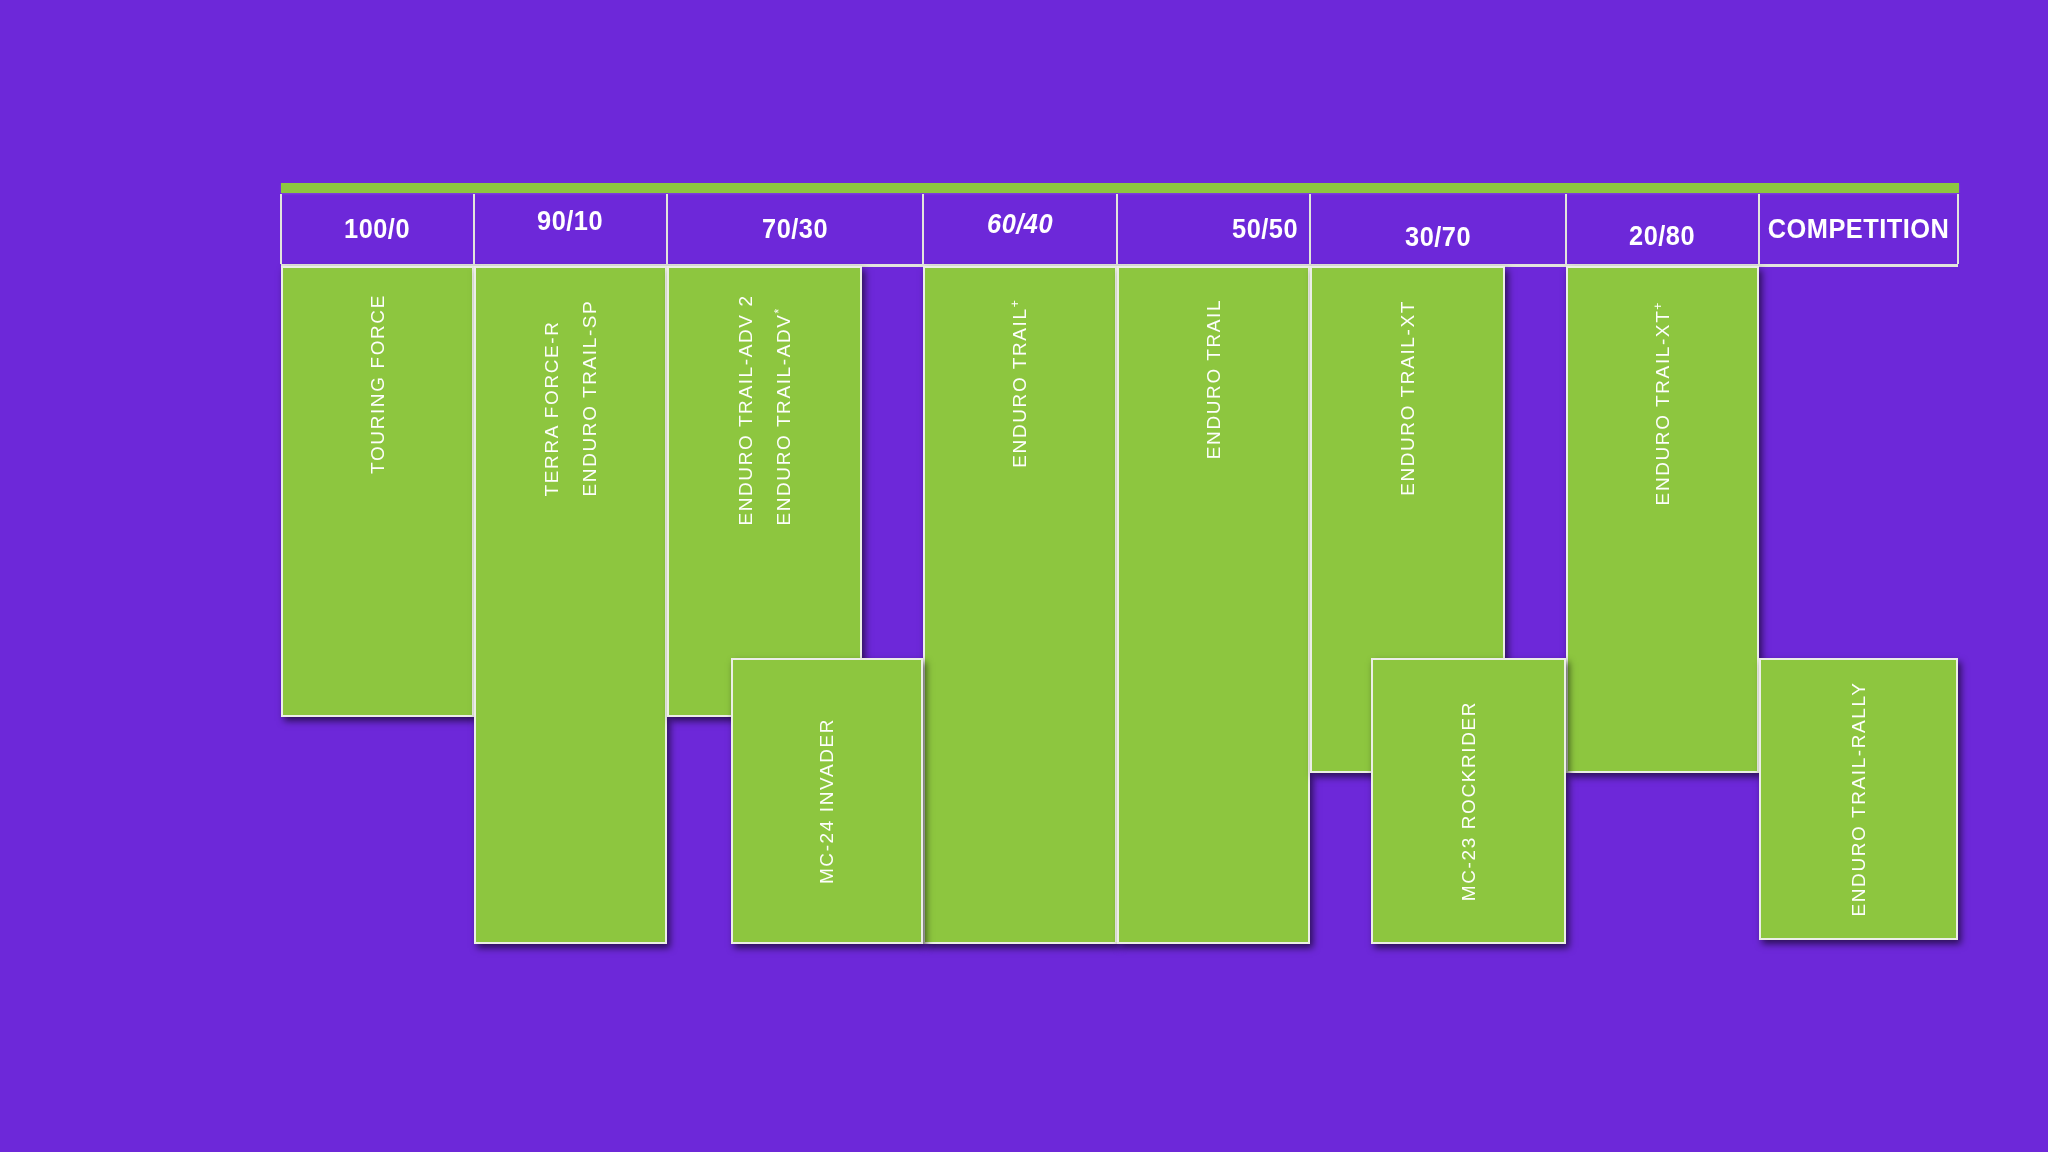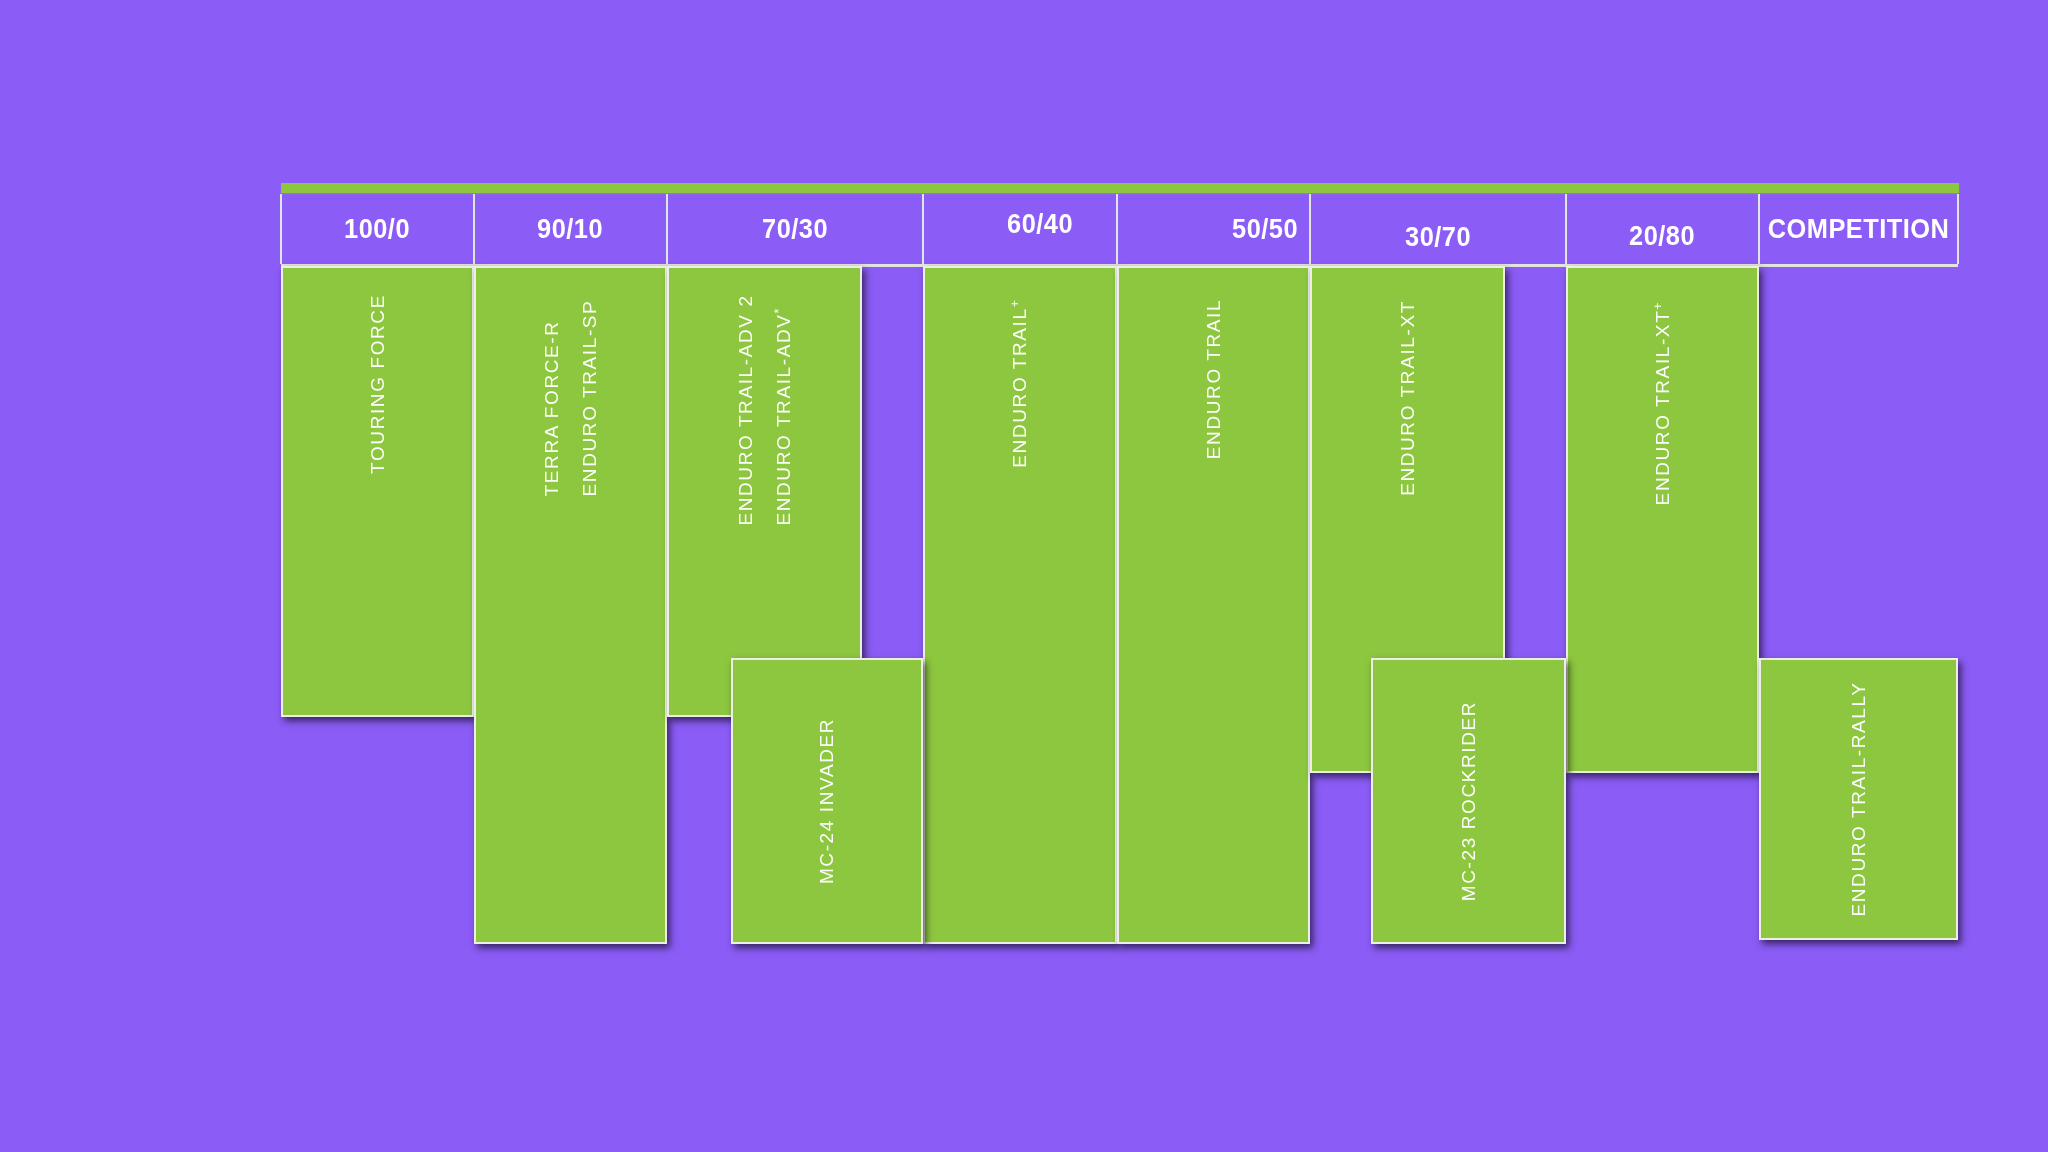--- a/index.html
+++ b/index.html
@@ -62,33 +62,33 @@
   .lbl-line sup {
     font-size: 12px;
     letter-spacing: 0;
     vertical-align: super;
     line-height: 0;
   }
 </style>
 </head>
 <body>
 
-<div id="chart-root" style="background: #8b5cf6;">
+<div id="chart-root" style="background: #6d28d9;">
   <div id="top-rule" style="left: 281px; top: 183px; width: 1678px; height: 10px; background: rgb(141, 198, 63);"></div>
   <div id="header-row">
       <div class="header-cell" style="left: 281px; top: 194px; width: 193px; height: 70px; color: rgb(255, 255, 255);">
     <span class="hdr-label">100/0</span>
   </div>
-      <div class="header-cell" style="left: 474px; top: 194px; width: 193px; height: 70px; color: rgb(255, 255, 255);">
+      <div class="header-cell" style="left: 474px; top: 186px; width: 193px; height: 70px; color: rgb(255, 255, 255);">
     <span class="hdr-label">90/10</span>
   </div>
       <div class="header-cell" style="left: 667px; top: 194px; width: 256px; height: 70px; color: rgb(255, 255, 255); text-align: right;">
     <span class="hdr-label">70/30</span>
   </div>
-      <div class="header-cell" style="left: 943px; top: 194px; width: 194px; height: 60px; color: rgb(255, 255, 255);">
+      <div class="header-cell" style="left: 923px; top: 194px; width: 194px; height: 60px; color: rgb(255, 255, 255); font-style: italic;">
     <span class="hdr-label">60/40</span>
   </div>
       <div class="header-cell" style="left: 1169px; top: 194px; width: 193px; height: 70px; color: rgb(255, 255, 255);">
     <span class="hdr-label">50/50</span>
   </div>
       <div class="header-cell" style="left: 1310px; top: 194px; width: 256px; height: 86px; color: rgb(255, 255, 255);">
     <span class="hdr-label">30/70</span>
   </div>
       <div class="header-cell" style="left: 1566px; top: 194px; width: 193px; height: 85px; color: rgb(255, 255, 255);">
     <span class="hdr-label">20/80</span>

